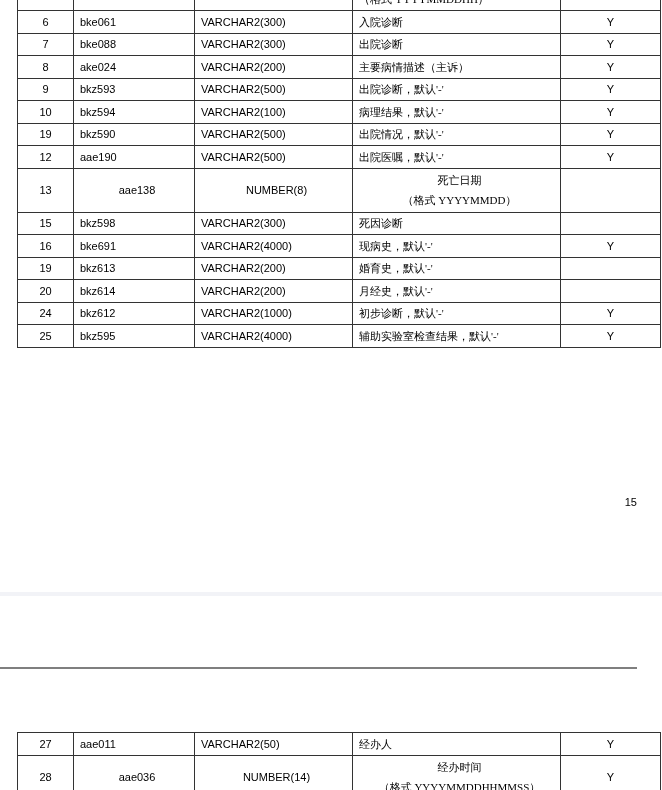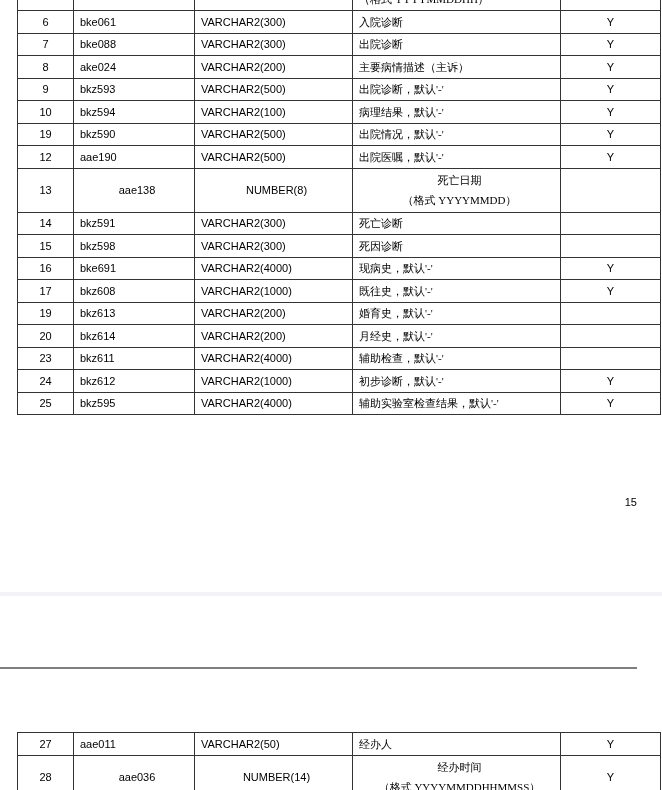--- a/index.html
+++ b/index.html
@@ -147,79 +147,52 @@
           <td class="c-num">13</td>
           <td class="c-field">aae138</td>
           <td class="c-type">NUMBER(8)</td>
           <td class="c-desc">
             <div class="desc-line">死亡日期</div>
             <div class="desc-line">（格式 YYYYMMDD）</div>
           </td>
           <td class="c-flag"></td>
         </tr>
         <tr class="single">
-          <td class="c-num">14</td>
-          <td class="c-field">bkz591</td>
-          <td class="c-type">VARCHAR2(300)</td>
-          <td class="c-desc">
-            <div class="desc-line">死亡诊断</div>
-          </td>
-          <td class="c-flag"></td>
-        </tr>
-        <tr class="single">
           <td class="c-num">15</td>
           <td class="c-field">bkz598</td>
           <td class="c-type">VARCHAR2(300)</td>
           <td class="c-desc">
             <div class="desc-line">死因诊断</div>
           </td>
           <td class="c-flag"></td>
         </tr>
         <tr class="single">
           <td class="c-num">16</td>
           <td class="c-field">bke691</td>
           <td class="c-type">VARCHAR2(4000)</td>
           <td class="c-desc">
             <div class="desc-line">现病史，默认'-'</div>
           </td>
           <td class="c-flag">Y</td>
         </tr>
         <tr class="single">
-          <td class="c-num">17</td>
-          <td class="c-field">bkz608</td>
-          <td class="c-type">VARCHAR2(1000)</td>
-          <td class="c-desc">
-            <div class="desc-line">既往史，默认'-'</div>
-          </td>
-          <td class="c-flag">Y</td>
-        </tr>
-        <tr class="single">
           <td class="c-num">19</td>
           <td class="c-field">bkz613</td>
           <td class="c-type">VARCHAR2(200)</td>
           <td class="c-desc">
             <div class="desc-line">婚育史，默认'-'</div>
           </td>
           <td class="c-flag"></td>
         </tr>
         <tr class="single">
           <td class="c-num">20</td>
           <td class="c-field">bkz614</td>
           <td class="c-type">VARCHAR2(200)</td>
           <td class="c-desc">
             <div class="desc-line">月经史，默认'-'</div>
-          </td>
-          <td class="c-flag"></td>
-        </tr>
-        <tr class="single">
-          <td class="c-num">23</td>
-          <td class="c-field">bkz611</td>
-          <td class="c-type">VARCHAR2(4000)</td>
-          <td class="c-desc">
-            <div class="desc-line">辅助检查，默认'-'</div>
           </td>
           <td class="c-flag"></td>
         </tr>
         <tr class="single">
           <td class="c-num">24</td>
           <td class="c-field">bkz612</td>
           <td class="c-type">VARCHAR2(1000)</td>
           <td class="c-desc">
             <div class="desc-line">初步诊断，默认'-'</div>
           </td>

